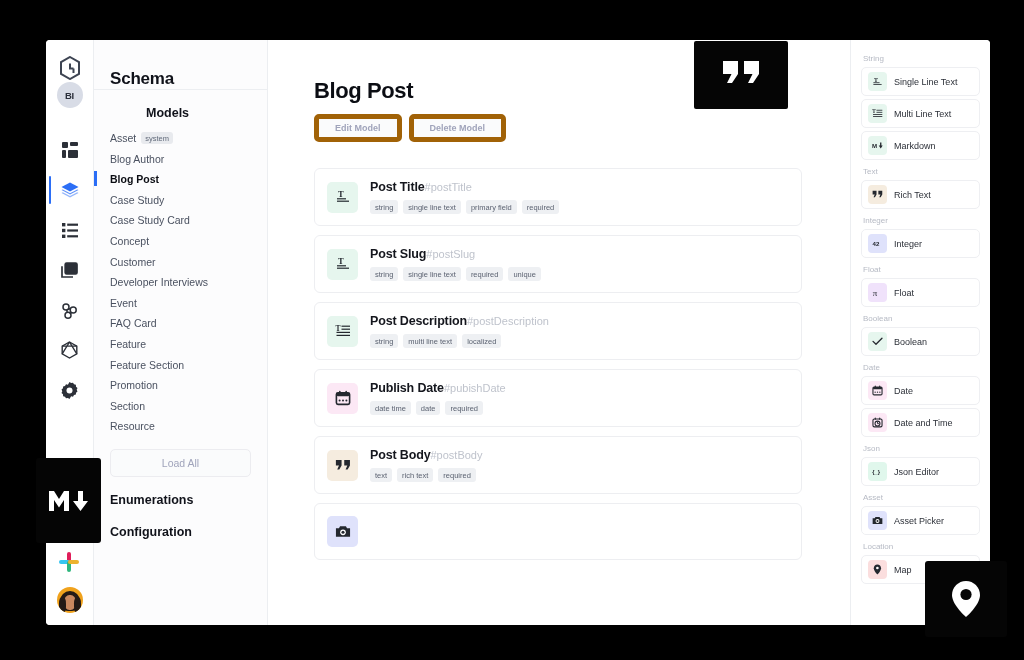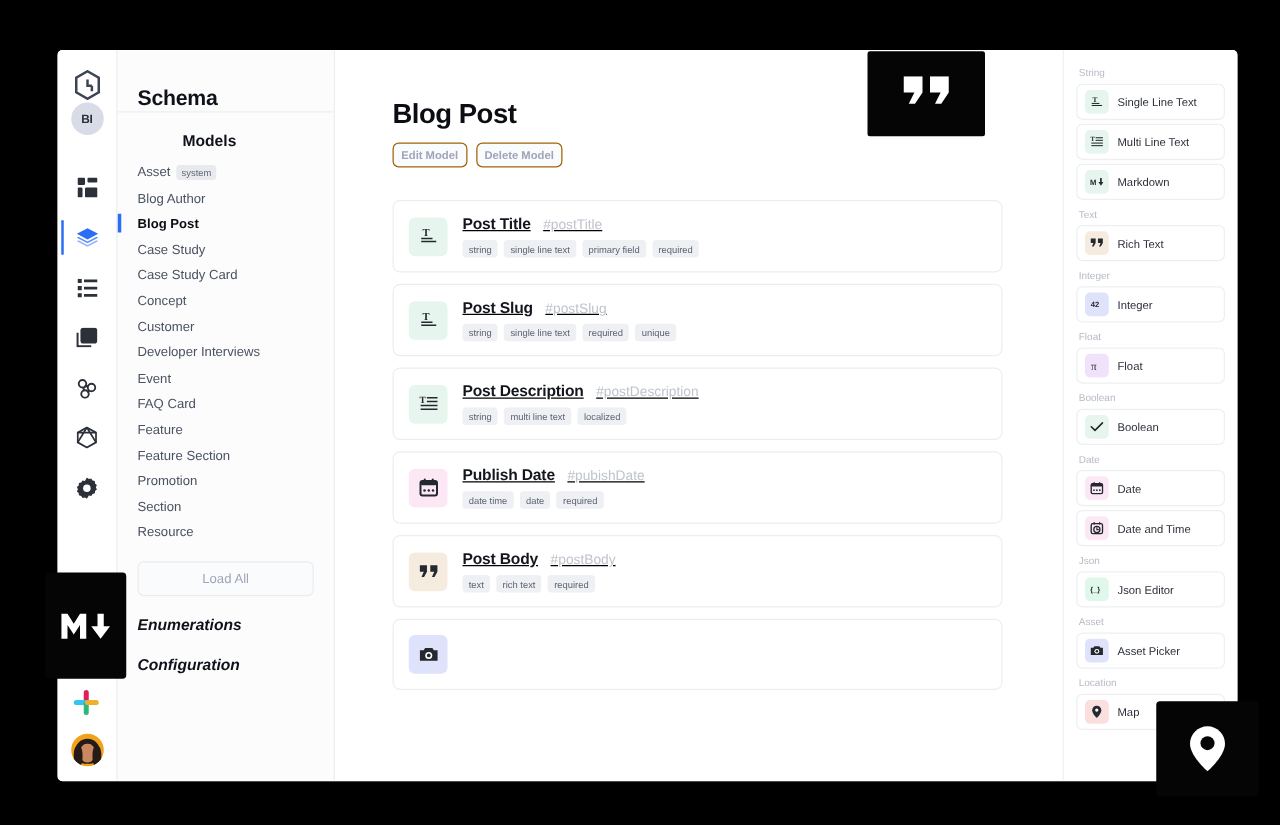--- a/index.html
+++ b/index.html
@@ -122,57 +122,57 @@
     background: #fafbfc;
     border: 1px solid #ececf0;
     border-radius: 5px;
     color: #a0a4bb;
     font-size: 10.5px; font-weight: normal;
     padding: 7px 0;
     text-align: center;
     cursor: pointer;
     font-family: "Liberation Sans", sans-serif;
   }
-  .schema-links { padding: 16px 0 0 0; font-style: italic; }
+  .schema-links { padding: 16px 0 0 0; }
   .schema-link { font-size: 12.5px; font-weight: bold; color: #10121a; margin-bottom: 18px; cursor: pointer; }
 
   
   .main {
     flex: 1;
     background: #ffffff;
     padding: 38px 0 0 0;
     overflow: hidden;
     position: relative;
   }
   .main-inner { padding: 0 48px 0 46px; }
   .page-title { font-size: 22px; font-weight: bold; color: #0b0d13; letter-spacing: -0.4px; }
   .title-actions { display: flex; gap: 7px; margin-top: 10px; }
   .pill-btn {
-    background: #fafbfc; border: 1px solid #a16207;
+    background: #fafbfc; border: 5px solid #a16207;
     border-radius: 5px;
     color: #a0a4bb; font-size: 9px; font-weight: bold;
-    padding: 4px 6px; cursor: pointer;
+    padding: 4px 16px; cursor: pointer;
     font-family: "Liberation Sans", sans-serif;
   }
   .field-list { margin-top: 26px; display: flex; flex-direction: column; gap: 9px; }
   .field-card {
     border: 1px solid #edeef1;
     border-radius: 6px;
     background: #fff;
     padding: 11px 12px;
     display: flex; align-items: center; gap: 12px;
     min-height: 57px;
   }
   .field-icon {
     width: 31px; height: 31px; border-radius: 5px;
     display: flex; align-items: center; justify-content: center;
     flex: 0 0 31px;
   }
   .field-meta { flex: 1; }
-  .field-name-row { display: flex; align-items: baseline; gap: 10px; text-decoration: underline; }
+  .field-name-row { display: flex; align-items: baseline; gap: 0; }
   .field-name { font-size: 12.5px; font-weight: bold; color: #14161d; letter-spacing: -0.15px; }
   .field-api { font-size: 11px; color: #bfc3cc; }
   .chips { display: flex; gap: 5px; margin-top: 6px; flex-wrap: wrap; }
   .chip {
     font-size: 7.5px; color: #5c6372;
     background: #eef0f3; border-radius: 3px;
     padding: 2.5px 5px;
   }
 
   

